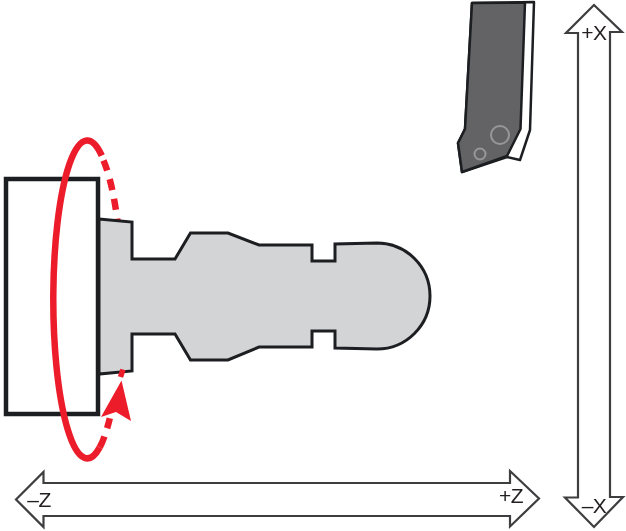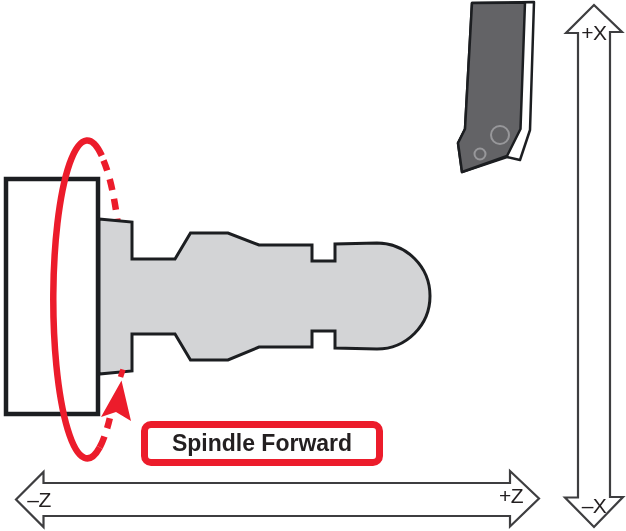--- a/index.html
+++ b/index.html
@@ -88,17 +88,14 @@
   </svg>
 
   <div class="axis-label" style="left:572px;top:22px;">+X</div>
 
   <div class="axis-label" style="left:572px;top:495px;">–X</div>
 
   <div class="axis-label" style="left:17px;top:489px;">–Z</div>
 
   <div class="axis-label" style="left:489px;top:485px;">+Z</div>
 
-  <div id="callout">
-    <span class="callout-text">Spindle Forward</span>
-  </div>
 
 </div>
 
 </body></html>

